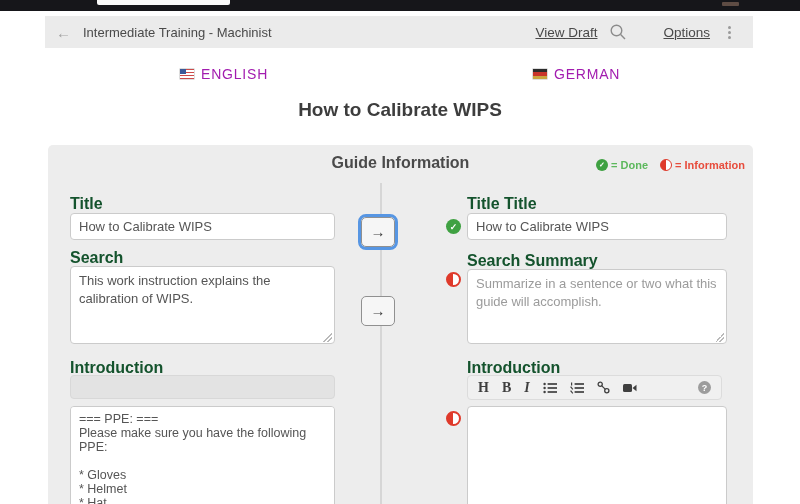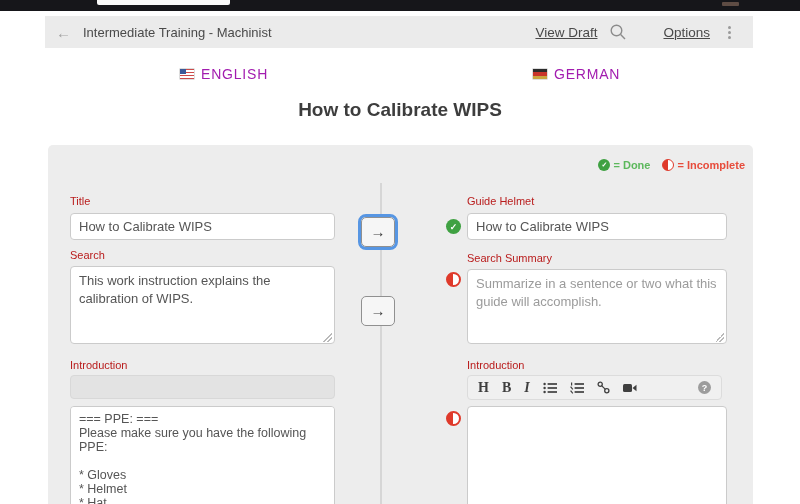--- a/index.html
+++ b/index.html
@@ -37,21 +37,21 @@
   .card { position:absolute; left:48px; top:145px; width:705px; height:359px; background:#ededed; border-radius:5px 5px 0 0; overflow:hidden; }
   .card-title { position:absolute; top:9px; left:0; width:100%; text-align:center; font-size:16px; font-weight:700; color:#4a4a4a; }
   .legend { position:absolute; top:14px; right:8px; display:flex; align-items:center; gap:12px; }
   .legend-item { display:flex; align-items:center; gap:3px; font-size:11px; font-weight:700; }
   .legend-done { color:#5cb85c; } .legend-inc { color:#e74c3c; }
   .divider { position:absolute; left:332px; top:38px; bottom:0; width:2px; background:#d6d6d6; }
 
   .col { position:absolute; top:0; }
   .col-src { left:22px; width:265px; }
   .col-tgt { left:419px; width:260px; }
-  .fld-label { position:absolute; font-size:11px; font-weight:400; color:#b91c1c; }
+  .fld-label { position:absolute; font-size:16px; font-weight:700; color:#14532d; }
   .txt-input { position:absolute; width:100%; height:27px; border:1px solid #cbcbcb; border-radius:4px; background:#fff; font-family:"Liberation Sans",sans-serif; font-size:13px; color:#555; padding:0 8px; }
   .ta { position:absolute; width:100%; border:1px solid #cbcbcb; border-radius:4px; background:#fff; font-family:"Liberation Sans",sans-serif; font-size:13px; color:#555; padding:5px 8px; resize:none; line-height:18px; }
   .ta::placeholder { color:#9b9b9b; }
   .ta-intro { font-size:12.5px; line-height:14px; }
   .grip { position:absolute; width:9px; height:9px; pointer-events:none;
           background:linear-gradient(135deg,transparent 0 50%,#b9b9b9 50% 57%,transparent 57% 71%,#b9b9b9 71% 78%,transparent 78%); }
 
   .gray-bar { position:absolute; top:230px; width:100%; height:24px; background:#e3e3e3; border:1px solid #d8d8d8; border-radius:4px; }
 
   
@@ -105,29 +105,30 @@
     <span class="lang-label">ENGLISH</span>
   </div>
   <div class="lang lang-de">
     <span class="flag flag-de"></span>
     <span class="lang-label">GERMAN</span>
   </div>
 
   <div class="page-title">How to Calibrate WIPS</div>
 
   <div class="card">
+    <div class="card-title">Guide Information</div>
 
     <div class="legend">
       <span class="legend-item legend-done">
         <span class="ok-ic sm">✓</span>
         <span>= Done</span>
       </span>
       <span class="legend-item legend-inc">
         <span class="inc-ic sm"></span>
-        <span>= Incomplete</span>
+        <span>= Information</span>
       </span>
     </div>
 
     <div class="divider"></div>
 
     <div class="ring">
       <button class="arrow-btn">→</button>
     </div>
     <button class="arrow-btn btn2">→</button>
 
@@ -142,21 +143,21 @@
       <textarea class="ta ta-intro" style="top: 261px; height: 120px;">=== PPE: ===
 Please make sure you have the following PPE:
 
 * Gloves
 * Helmet
 * Hat
 * Eye Protection</textarea>
     </div>
 
     <div class="col col-tgt">
-      <div class="fld-label" style="top:50px">Guide Helmet</div>
+      <div class="fld-label" style="top:50px">Title Title</div>
       <span class="ok-ic" style="top:74px">✓</span>
       <input class="txt-input" style="top: 68px;" type="text" value="How to Calibrate WIPS">
       <div class="fld-label" style="top:107px">Search Summary</div>
       <span class="inc-ic" style="top:127px"></span>
       <textarea class="ta" style="top: 124px; height: 75px;" placeholder="Summarize in a sentence or two what this guide will accomplish."></textarea>
       <div class="grip" style="left:248px;top:188px"></div>
       <div class="fld-label" style="top:214px">Introduction</div>
 
       <div class="rtbar">
         <button class="rt-btn rt-h">H</button>

